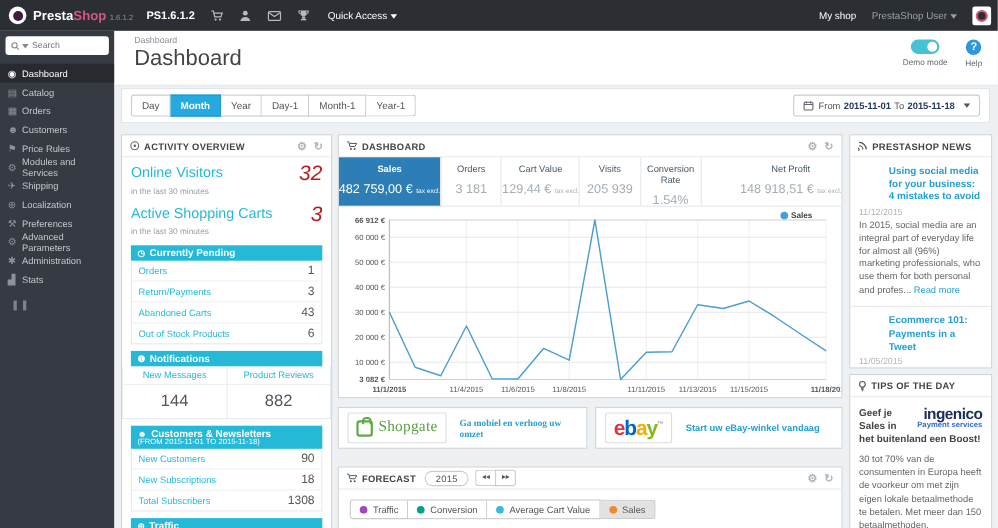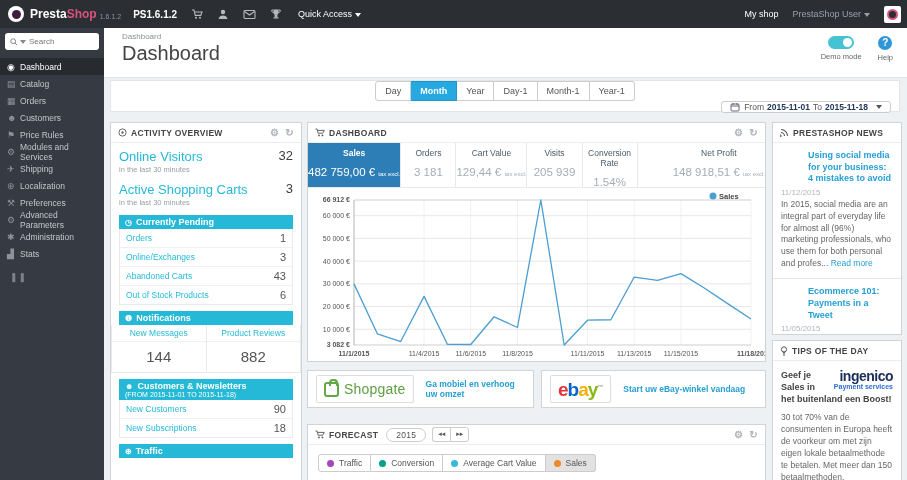--- a/index.html
+++ b/index.html
@@ -56,21 +56,21 @@
   .tool .tlabel { font-size:7.5px; color:#666; margin-top:3px; }
   .toggle { width:26px; height:13px; background:#46c3d3; border-radius:7px; position:relative; margin:0 auto; }
   .toggle i { position:absolute; right:2px; top:2px; width:9px; height:9px; background:#fff; border-radius:50%; display:block; }
   .help-bub { width:14px; height:14px; border-radius:50%; background:#2f96d8; color:#fff; font-size:10px;
               font-weight:bold; line-height:14px; margin:0 auto; }
 
   
   .content { position:absolute; left:104px; top:78px; width:803px; height:402px; background:#eef1f3; overflow:hidden; }
 
   .toolstrip { position:absolute; left:6px; top:2px; width:790px; height:32px; background:#fff;
-               border:1px solid #e3e6e9; display:flex; align-items:center; padding:0 8px;flex-direction:column; }
+               border:1px solid #e3e6e9; display:flex; align-items:center; padding:0 8px; }
   .btn-group { display:flex; }
   .rbtn { height:20px; padding:0 9px; font-size:9px; color:#555; background:#fff; border:1px solid #ccc;
           border-left-width:0; line-height:18px; cursor:pointer; }
   .rbtn:first-child { border-left-width:1px; border-radius:3px 0 0 3px; }
   .rbtn:last-child { border-radius:0 3px 3px 0; }
   .rbtn.active { background:#25a9e0; border-color:#1e97cb; color:#fff; font-weight:bold; }
   .datebtn { margin-left:auto; height:20px; border:1px solid #ccc; border-radius:3px; background:#fff;
              font-size:8.5px; color:#555; display:flex; align-items:center; padding:0 8px; cursor:pointer; }
   .datebtn b { color:#23395c; margin:0 3px; }
   .datebtn svg { margin-right:4px; }
@@ -79,21 +79,21 @@
   .panel { position:absolute; background:#fff; border:1px solid #cfd4d8; overflow:hidden; }
   .phead { height:20px; border-bottom:1px solid #ececec; display:flex; align-items:center; padding:0 7px;
            font-size:8.5px; font-weight:bold; color:#444; letter-spacing:.3px; }
   .phead .pico { margin-right:4px; color:#666; display:flex; }
   .phead .spacer { margin-left:auto; }
   .hico { color:#b0b5b9; font-size:10px; margin-left:6px; cursor:pointer; font-style:normal; }
 
   
   .ov-row { display:flex; align-items:flex-start; padding:6px 8px 0 8px; }
   .ov-row .ovl { font-size:13px; color:#25b9d7; }
-  .ov-row .ovv { margin-left:auto; font-size:13px; color:#404040; line-height:1; }
+  .ov-row .ovv { margin-left:auto; font-size:19px; color:#b91c1c; line-height:1;font-style:italic; }
   .ov-cap { font-size:7.5px; color:#9aa0a5; padding:1px 8px 2px 8px; }
   .bluebar { background:#25b9d7; color:#fff; margin:6px 8px 0 8px; padding:2px 6px; font-size:9px; font-weight:bold; }
   .bluebar .sub { font-weight:normal; font-size:7px; display:block; }
   .bluebar .bico { font-style:normal; margin-right:4px; font-size:8px; }
   .ltable { margin:0 8px; border:1px solid #e7ebee; border-top:0; }
   .lrow { display:flex; align-items:center; padding:3px 6px; border-bottom:1px solid #eef1f3; }
   .lrow:last-child { border-bottom:0; }
   .lrow .ll { font-size:8.5px; color:#25b9d7; cursor:pointer; }
   .lrow .lv { margin-left:auto; font-size:11px; color:#555; }
   .notif-cols { display:flex; margin:0 0; border:1px solid #e7ebee; border-top:0; }
@@ -334,21 +334,21 @@
     </div>
     <div class="ov-cap">in the last 30 minutes</div>
 
     <div class="bluebar"><i class="bico">◷</i><span>Currently Pending</span></div>
     <div class="ltable">
       <div class="lrow">
           <span class="ll">Orders</span>
           <span class="lv">1</span>
         </div>
       <div class="lrow">
-          <span class="ll">Online/Exchanges</span>
+          <span class="ll">Return/Payments</span>
           <span class="lv">3</span>
         </div>
       <div class="lrow">
           <span class="ll">Abandoned Carts</span>
           <span class="lv">43</span>
         </div>
       <div class="lrow">
           <span class="ll">Out of Stock Products</span>
           <span class="lv">6</span>
         </div>
@@ -371,20 +371,24 @@
       <span class="sub">(FROM 2015-11-01 TO 2015-11-18)</span>
     </div>
     <div class="ltable">
       <div class="lrow">
           <span class="ll">New Customers</span>
           <span class="lv">90</span>
         </div>
       <div class="lrow">
           <span class="ll">New Subscriptions</span>
           <span class="lv">18</span>
+        </div>
+      <div class="lrow">
+          <span class="ll">Total Subscribers</span>
+          <span class="lv">1308</span>
         </div>
     </div>
 
     <div class="bluebar">
       <i class="bico">⊕</i><span>Traffic</span>
       
     </div>
 
   </div>
 
@@ -463,21 +467,21 @@
           <text x="326.2352941176471" y="168" text-anchor="middle" font-size="7" fill="#555">11/13/2015</text>
           <text x="372.94117647058823" y="168" text-anchor="middle" font-size="7" fill="#555">11/15/2015</text>
           <text x="429" y="168" text-anchor="start" font-size="7" fill="#555" font-weight="bold">11/18/2015</text>
           <polyline points="46,95.85148049506502 69.35294117647058,145.8279805733981 92.70588235294117,153.55162149459503 116.05882352941177,108.34560551464828 139.41176470588235,156.27761240795863 162.76470588235293,156.50477831740562 186.11764705882354,128.79053736487546 209.47058823529412,139.467335108883 232.8235294117647,12 256.1764705882353,157 279.52941176470586,132.19802600658 302.88235294117646,131.74369418768606 326.2352941176471,89.03650321165595 349.5882352941176,92.4439918533605 372.94117647058823,85.62901456995144 396.29411764705884,99.94046686511045 419.6470588235294,115.61491461695128 443,131.06219645934513" fill="none" stroke="#4a9ed0" stroke-width="1.3" stroke-linejoin="round"></polyline>
           <circle cx="405" cy="8" r="3.5" fill="#4a9ed0"></circle>
           <text x="411" y="10.5" font-size="7.5" font-weight="bold" fill="#444">Sales</text>
         </svg>
     </div>
   </div>
 
-  <div class="modcard" style="left:203px; top:292px; width:227px;">
+  <div class="modcard" style="left:203px; top:292px; width:227px;font-family:Liberation Serif, serif;">
     <div class="logo-box">
       <span class="sg-bag"></span>
       <span class="sg-name">Shopgate</span>
     </div>
     <span class="mod-link">Ga mobiel en verhoog uw omzet</span>
   </div>
   <div class="modcard" style="left:437px; top:292px; width:225px;">
     <div class="logo-box">
       <span class="ebay-name"><span class="l1">e</span><span class="l2">b</span><span class="l3">a</span><span class="l4">y</span><sup>™</sup></span>
     </div>

